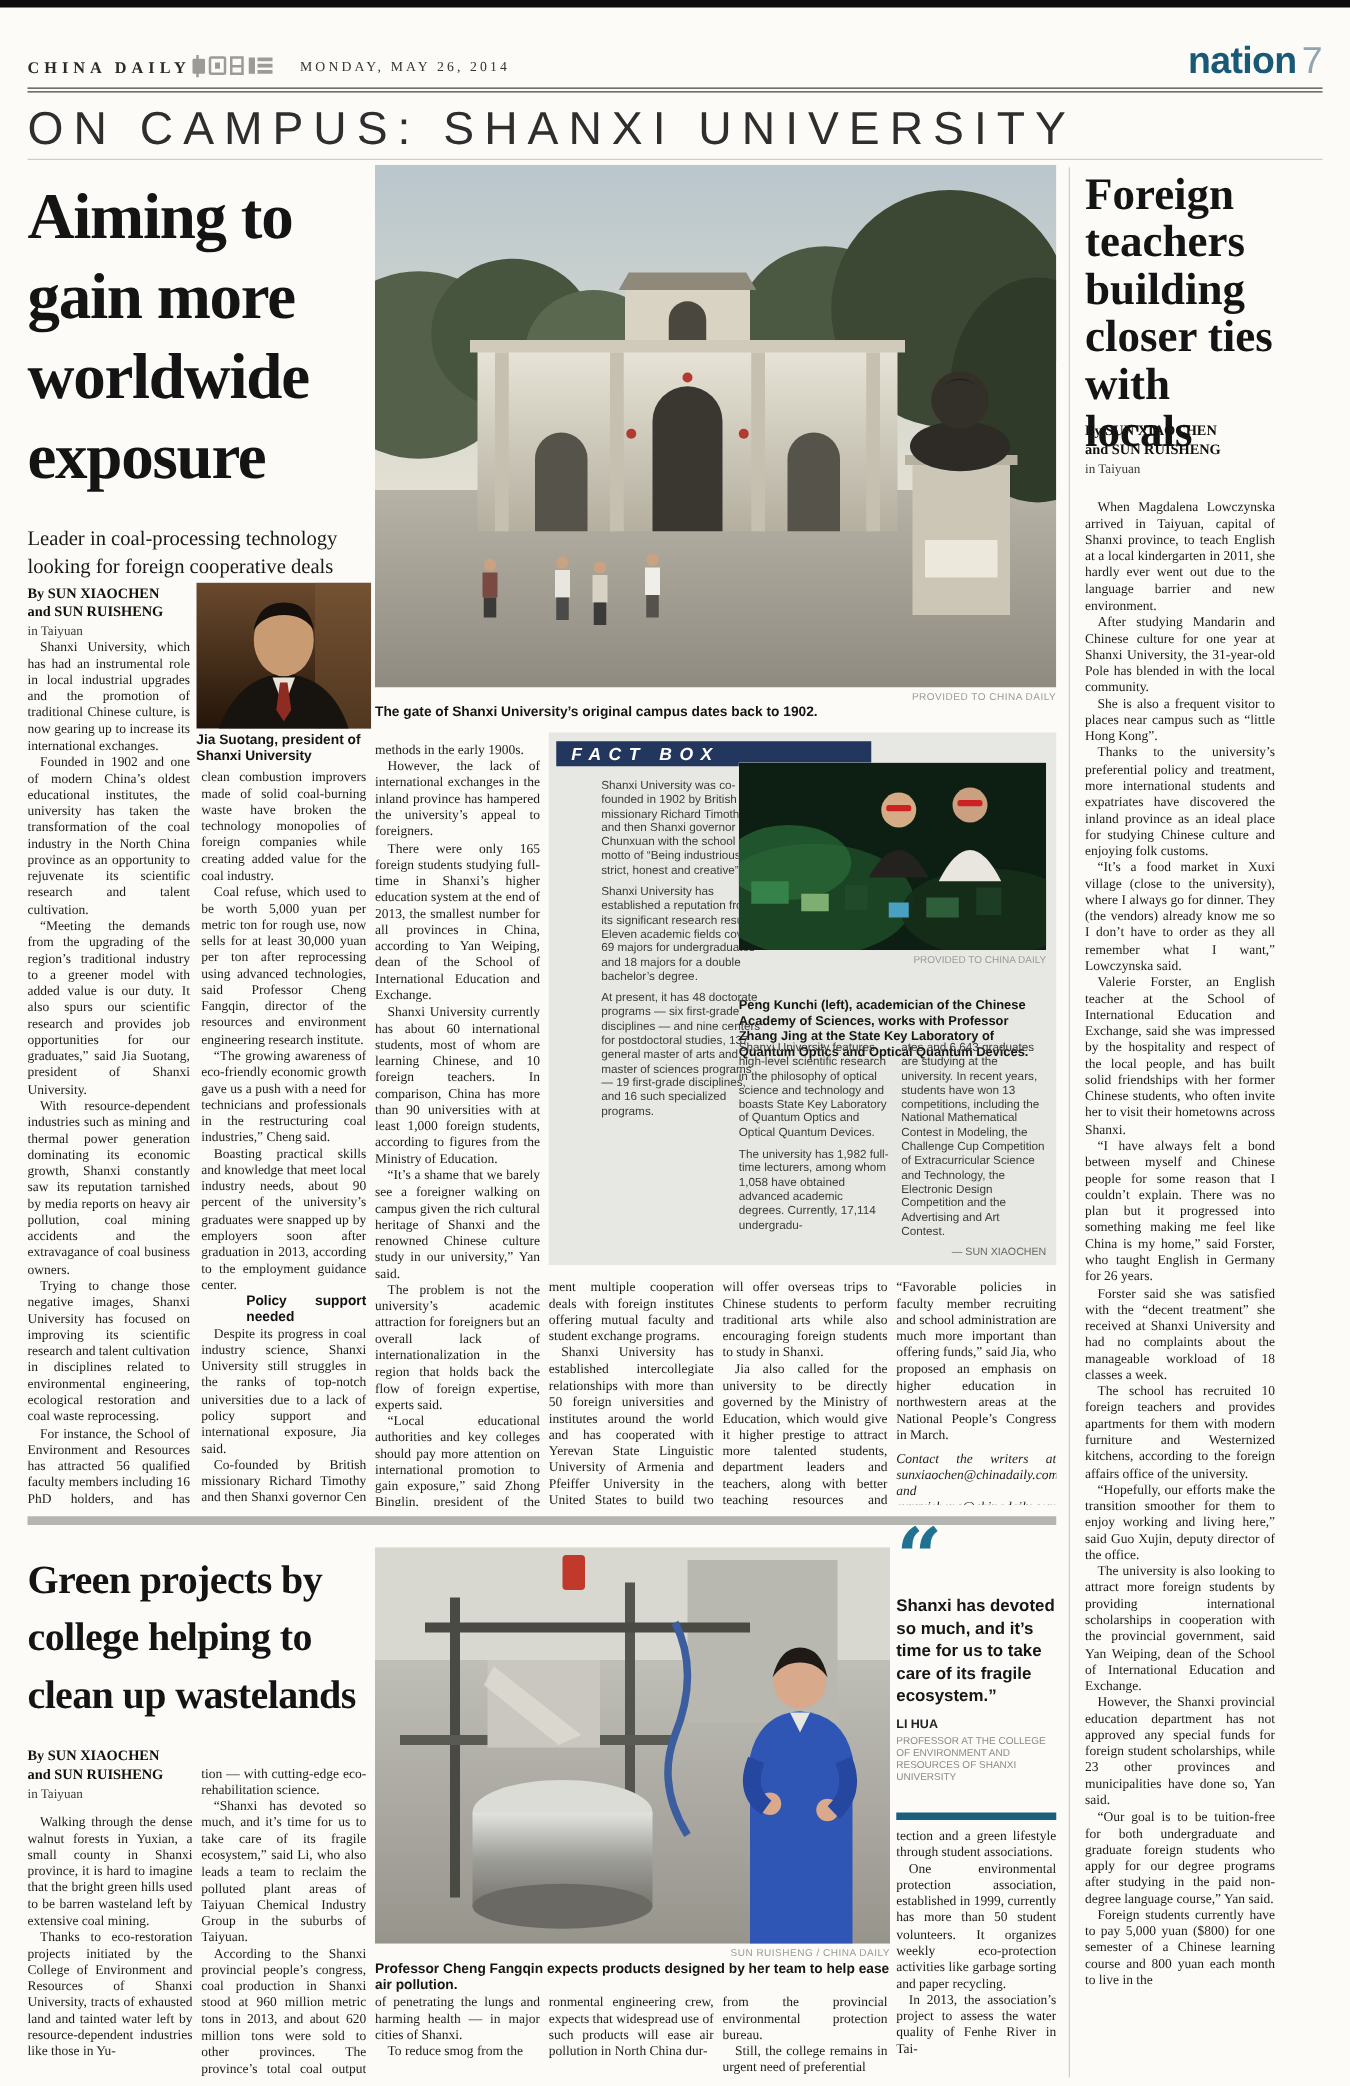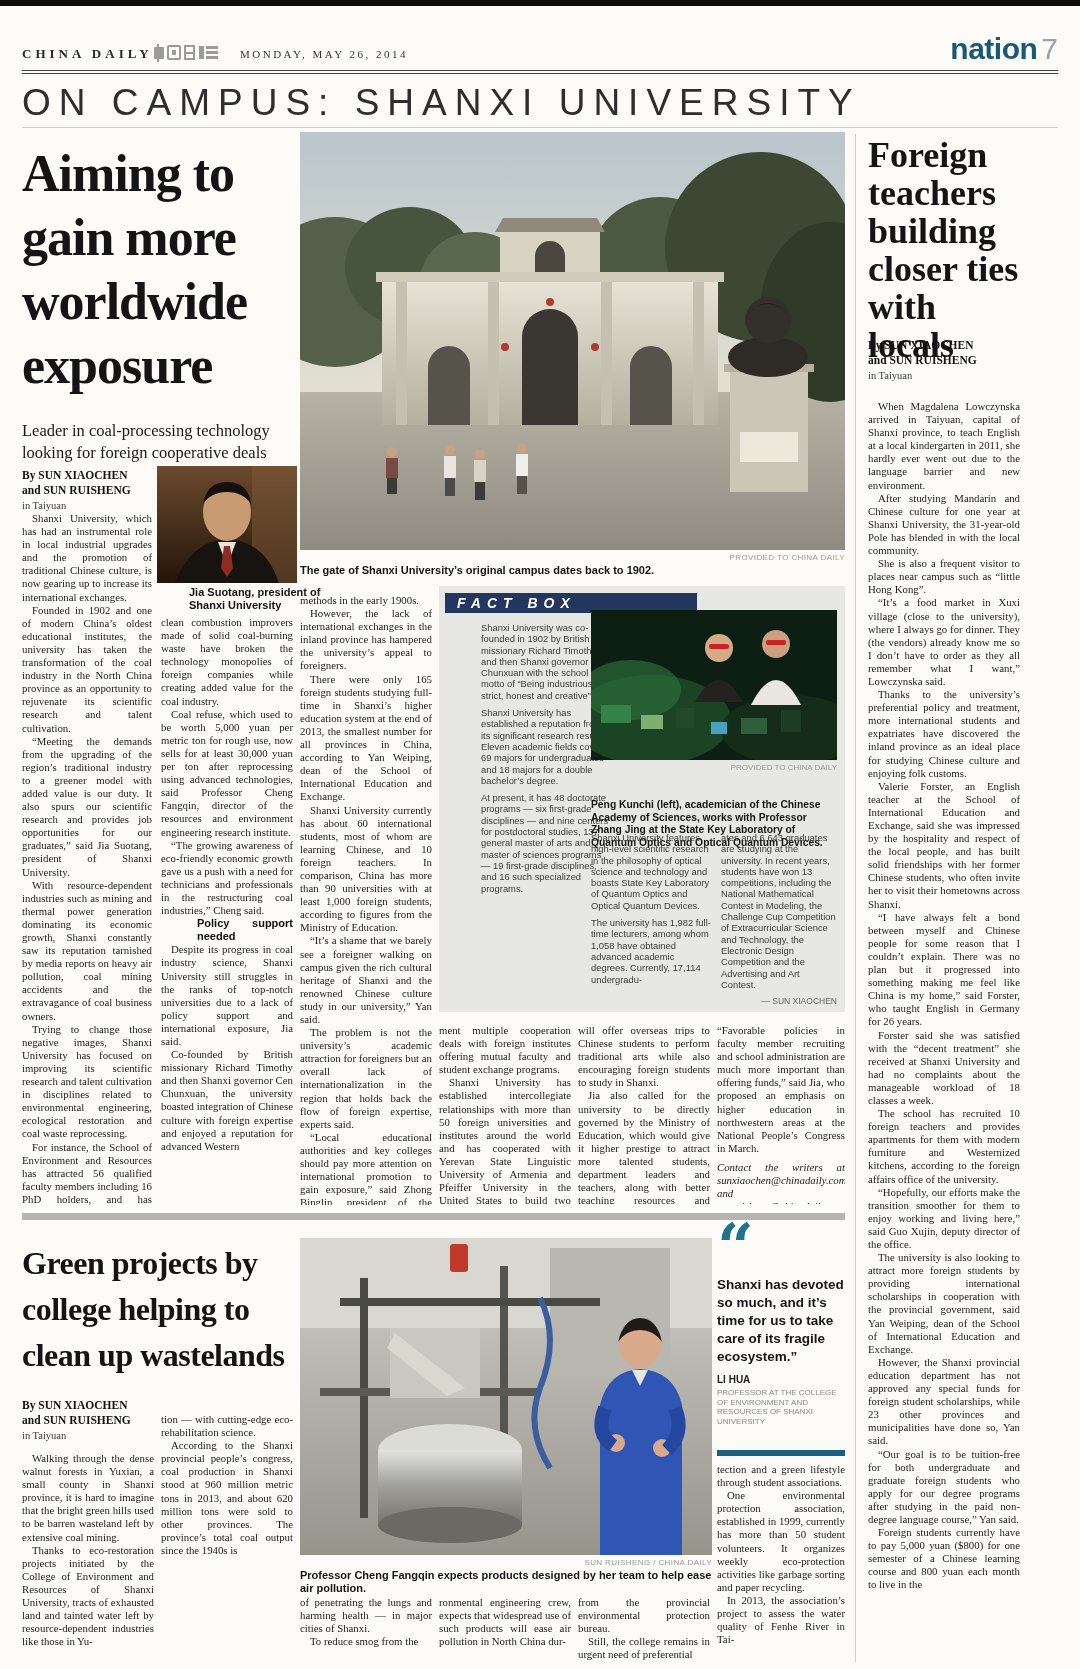--- a/index.html
+++ b/index.html
@@ -119,21 +119,21 @@
         </defs>
       <rect width="140" height="117" fill="url(#pbg)"></rect>
       <rect x="95" y="0" width="45" height="117" fill="#7d5a38" opacity=".5"></rect>
       <path d="M18 117 q16 -42 52 -44 q38 2 52 44 z" fill="#17130e"></path>
       <ellipse cx="70" cy="46" rx="24" ry="29" fill="#c99b72"></ellipse>
       <path d="M46 38 q4 -22 24 -22 q21 0 24 22 q-8 -12 -24 -12 q-16 0 -24 12z" fill="#15100b"></path>
       <path d="M61 76 h18 l-9 24 z" fill="#e8e4da"></path>
       <path d="M67 80 h6 l3 22 -6 9 -6 -9 z" fill="#8e2b22"></path>
     </svg>
   </div>
-  <div class="abs cap" style="left:157px;top:586px;width:138px;margin-left:32px;">Jia Suotang, president of Shanxi University</div>
+  <div class="abs cap" style="left:157px;top:586px;width:138px;">Jia Suotang, president of Shanxi University</div>
 
   <div class="abs photo" style="left:300px;top:132px;width:545px;height:418px;">
     <svg width="545" height="418" viewBox="0 0 545 418">
       <defs>
         <linearGradient id="sky" x2="0" y2="1">
             <stop offset="0" stop-color="#b9c6cc"></stop>
             <stop offset="1" stop-color="#e3e0d2"></stop>
           </linearGradient>
         <linearGradient id="stone" x2="0" y2="1">
             <stop offset="0" stop-color="#e7e3d6"></stop>
@@ -199,20 +199,21 @@
     <p>With resource-dependent industries such as mining and thermal power generation dominating its economic growth, Shanxi constantly saw its reputation tarnished by media reports on heavy air pollution, coal mining accidents and the extravagance of coal business owners.</p>
     <p>Trying to change those negative images, Shanxi University has focused on improving its scientific research and talent cultivation in disciplines related to environmental engineering, ecological restoration and coal waste reprocessing.</p>
     <p>For instance, the School of Environment and Resources has attracted 56 qualified faculty members including 16 PhD holders, and has accumulated 270 sets of teaching and research equipment worth 830 million yuan ($133 million).</p>
 
   </div>
 
   <div class="abs bt" style="left:161px;top:616px;width:132px;height:589px;">
     <p class="ni">clean combustion improvers made of solid coal-burning waste have broken the technology monopolies of foreign companies while creating added value for the coal industry.</p>
     <p>Coal refuse, which used to be worth 5,000 yuan per metric ton for rough use, now sells for at least 30,000 yuan per ton after reprocessing using advanced technologies, said Professor Cheng Fangqin, director of the resources and environment engineering research institute.</p>
     <p>“The growing awareness of eco-friendly economic growth gave us a push with a need for technicians and professionals in the restructuring coal industries,” Cheng said.</p>
+    <p>Boasting practical skills and knowledge that meet local industry needs, about 90 percent of the university’s graduates were snapped up by employers soon after graduation in 2013, according to the employment guidance center.</p>
     <p class="subhead">Policy support needed</p>
     <p>Despite its progress in coal industry science, Shanxi University still struggles in the ranks of top-notch universities due to a lack of policy support and international exposure, Jia said.</p>
     <p>Co-founded by British missionary Richard Timothy and then Shanxi governor Cen Chunxuan, the university boasted integration of Chinese culture with foreign expertise and enjoyed a reputation for advanced Western</p>
   </div>
 
   <div class="abs bt" style="left:300px;top:594px;width:132px;height:611px;">
     <p class="ni">methods in the early 1900s.</p>
     <p>However, the lack of international exchanges in the inland province has hampered the university’s appeal to foreigners.</p>
     <p>There were only 165 foreign students studying full-time in Shanxi’s higher education system at the end of 2013, the smallest number for all provinces in China, according to Yan Weiping, dean of the School of International Education and Exchange.</p>
     <p>Shanxi University currently has about 60 international students, most of whom are learning Chinese, and 10 foreign teachers. In comparison, China has more than 90 universities with at least 1,000 foreign students, according to figures from the Ministry of Education.</p>
@@ -283,20 +284,21 @@
     <b>By SUN XIAOCHEN</b><br>
     <b>and SUN RUISHENG</b><br>
     <span class="place">in Taiyuan</span>
   </div>
   <div class="abs bt" style="left:22px;top:1452px;width:132px;height:210px;">
     <p>Walking through the dense walnut forests in Yuxian, a small county in Shanxi province, it is hard to imagine that the bright green hills used to be barren wasteland left by extensive coal mining.</p>
     <p>Thanks to eco-restoration projects initiated by the College of Environment and Resources of Shanxi University, tracts of exhausted land and tainted water left by resource-dependent industries like those in Yu-</p>
   </div>
   <div class="abs bt" style="left:161px;top:1413px;width:132px;height:250px;">
     <p class="ni">tion — with cutting-edge eco-rehabilitation science.</p>
+    <p>“Shanxi has devoted so much, and it’s time for us to take care of its fragile ecosystem,” said Li, who also leads a team to reclaim the polluted plant areas of Taiyuan Chemical Industry Group in the suburbs of Taiyuan.</p>
     <p>According to the Shanxi provincial people’s congress, coal production in Shanxi stood at 960 million metric tons in 2013, and about 620 million tons were sold to other provinces. The province’s total coal output since the 1940s is</p>
   </div>
 
   <div class="abs photo" style="left:300px;top:1238px;width:412px;height:317px;">
     <svg width="412" height="317" viewBox="0 0 412 317">
       <defs>
         <linearGradient id="labbg" x2="0" y2="1">
             <stop offset="0" stop-color="#cfcfc8"></stop>
             <stop offset="1" stop-color="#97948c"></stop>
           </linearGradient>
@@ -363,22 +365,22 @@
 with locals</div>
   <div class="abs byline" style="left:868px;top:338px;width:150px;">
     <b>By SUN XIAOCHEN</b><br>
     <b>and SUN RUISHENG</b><br>
     <span class="place">in Taiyuan</span>
   </div>
   <div class="abs bt" style="left:868px;top:400px;width:152px;height:1262px;">
     <p>When Magdalena Lowczynska arrived in Taiyuan, capital of Shanxi province, to teach English at a local kindergarten in 2011, she hardly ever went out due to the language barrier and new environment.</p>
     <p>After studying Mandarin and Chinese culture for one year at Shanxi University, the 31-year-old Pole has blended in with the local community.</p>
     <p>She is also a frequent visitor to places near campus such as “little Hong Kong”.</p>
+    <p>Thanks to the university’s preferential policy and treatment, more international students and expatriates have discovered the inland province as an ideal place for studying Chinese culture and enjoying folk customs.</p>
     <p>“It’s a food market in Xuxi village (close to the university), where I always go for dinner. They (the vendors) already know me so I don’t have to order as they all remember what I want,” Lowczynska said.</p>
-    <p>Thanks to the university’s preferential policy and treatment, more international students and expatriates have discovered the inland province as an ideal place for studying Chinese culture and enjoying folk customs.</p>
     <p>Valerie Forster, an English teacher at the School of International Education and Exchange, said she was impressed by the hospitality and respect of the local people, and has built solid friendships with her former Chinese students, who often invite her to visit their hometowns across Shanxi.</p>
     <p>“I have always felt a bond between myself and Chinese people for some reason that I couldn’t explain. There was no plan but it progressed into something making me feel like China is my home,” said Forster, who taught English in Germany for 26 years.</p>
     <p>Forster said she was satisfied with the “decent treatment” she received at Shanxi University and had no complaints about the manageable workload of 18 classes a week.</p>
     <p>The school has recruited 10 foreign teachers and provides apartments for them with modern furniture and Westernized kitchens, according to the foreign affairs office of the university.</p>
     <p>“Hopefully, our efforts make the transition smoother for them to enjoy working and living here,” said Guo Xujin, deputy director of the office.</p>
     <p>The university is also looking to attract more foreign students by providing international scholarships in cooperation with the provincial government, said Yan Weiping, dean of the School of International Education and Exchange.</p>
     <p>However, the Shanxi provincial education department has not approved any special funds for foreign student scholarships, while 23 other provinces and municipalities have done so, Yan said.</p>
     <p>“Our goal is to be tuition-free for both undergraduate and graduate foreign students who apply for our degree programs after studying in the paid non-degree language course,” Yan said.</p>
     <p>Foreign students currently have to pay 5,000 yuan ($800) for one semester of a Chinese learning course and 800 yuan each month to live in the</p>
   </div>

